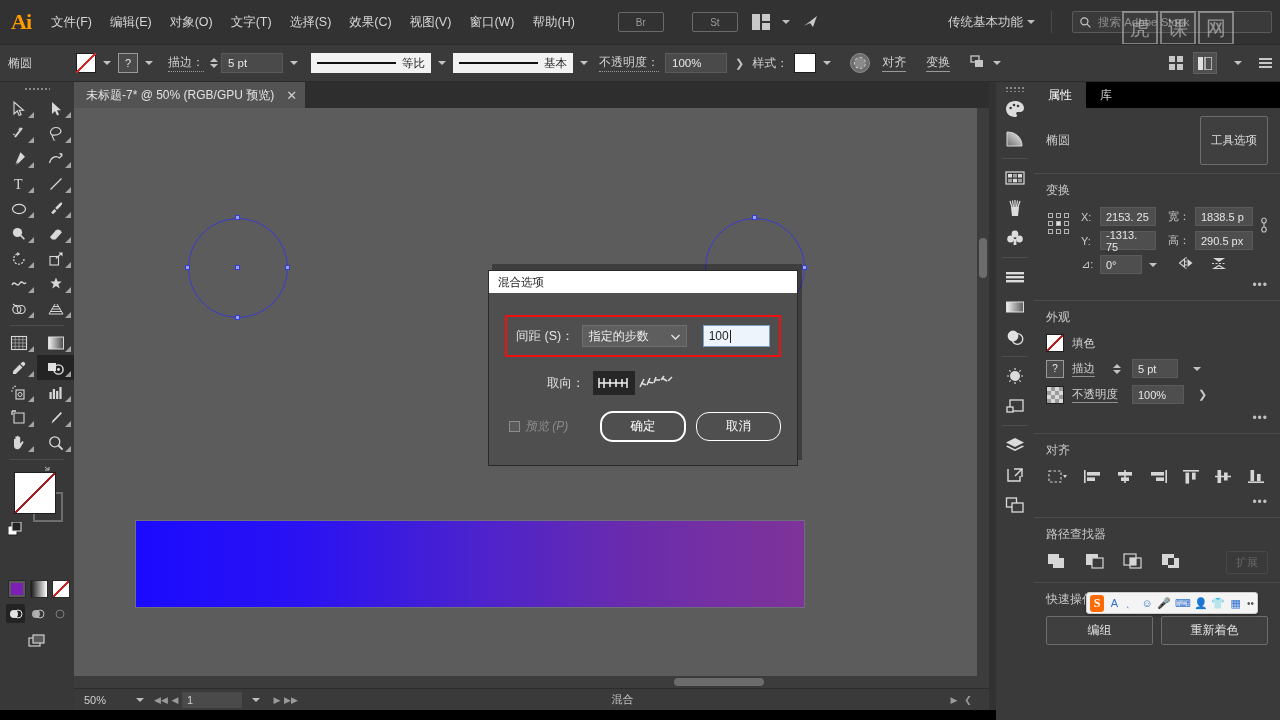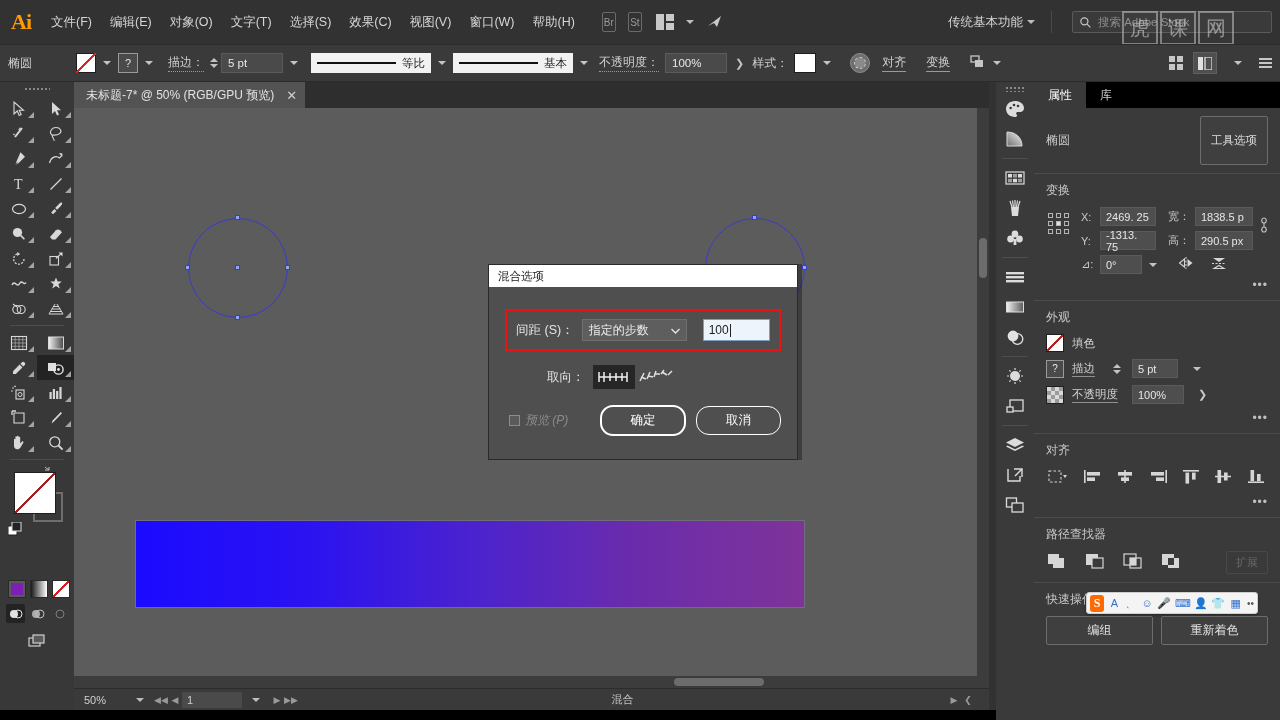--- a/index.html
+++ b/index.html
@@ -6,21 +6,21 @@
   html,body{ width:1280px; height:720px; overflow:hidden; background:#000; }
   body{ font-family:"Liberation Sans","DejaVu Sans",sans-serif; font-size:12px; color:#d4d4d4; -webkit-font-smoothing:antialiased; }
   #app{ position:relative; width:1280px; height:720px; background:#323232; }
 
   
   .menubar{ position:absolute; left:0; top:0; width:1280px; height:44px; background:#323232; display:flex; align-items:center; }
   .ai-logo{ width:42px; height:44px; display:flex; align-items:center; justify-content:center; font-family:"Liberation Serif",serif; font-size:22px; font-weight:bold; color:#ff9a00; letter-spacing:-1px; }
   .menu-items{ display:flex; align-items:center; height:44px; }
   .menu-item{ padding:0 9px; height:44px; line-height:44px; font-size:12.5px; color:#d6d6d6; cursor:default; white-space:nowrap; }
   .mb-right{ margin-left:auto; display:flex; align-items:center; height:44px; padding-right:8px; }
-  .sqbtn{ width:14px; height:20px; border:1px solid #6a6a6a; border-radius:2px; display:flex; align-items:center; justify-content:center; font-size:10px; color:#9a9a9a; margin-right:12px; }
+  .sqbtn{ width:46px; height:20px; border:1px solid #6a6a6a; border-radius:2px; display:flex; align-items:center; justify-content:center; font-size:10px; color:#9a9a9a; margin-right:12px;margin-left:16px; }
   .appicon{ width:22px; height:20px; display:flex; align-items:center; justify-content:center; margin-right:6px; }
   .grid2{ display:grid; grid-template-columns:8px 8px; grid-template-rows:7px 7px; gap:2px; }
   .grid2 i{ background:#c8c8c8; display:block; }
   .caret{ width:0;height:0;border-left:4px solid transparent;border-right:4px solid transparent;border-top:4px solid #bdbdbd; margin:0 10px 0 4px; }
   .ws-name{ font-size:12.5px; color:#d6d6d6; }
   .searchbox{ display:flex; align-items:center; height:22px; border:1px solid #5a5a5a; border-radius:2px; padding:0 6px; margin-left:14px; min-width:200px; background:#3a3a3a; }
   .searchbox .ph{ color:#8d8d8d; font-size:11.5px; margin-left:6px; }
   .sep-v{ width:1px; height:22px; background:#4a4a4a; margin:0 6px; }
 
   
@@ -137,21 +137,21 @@
       background-size:8px 8px; background-position:0 0,4px 4px; }
   .app-lbl{ font-size:11.5px; color:#d2d2d2; border-bottom:1px solid #8f8f8f; }
   .dots3{ color:#c0c0c0; font-size:12px; letter-spacing:1px; text-align:right; }
   .alignrow{ display:flex; align-items:center; justify-content:space-between; padding:2px 2px; }
   .qa-btns{ display:flex; gap:8px; }
   .qa-btn{ flex:1; border:1px solid #6d6d6d; border-radius:2px; text-align:center; padding:5px 0; font-size:12px; color:#e2e2e2; background:#3f3f3f; }
   .fx{ font-family:"Liberation Serif",serif; font-style:italic; font-size:16px; color:#d8d8d8; }
 
   
   .modal-shadow{ position:absolute; left:492px; top:264px; width:310px; height:196px; background:rgba(0,0,0,.32); }
-  .modal{ position:absolute; left:488px; top:264px; width:310px; height:196px; background:#4f4f4f; border:1px solid #2a2a2a; }
+  .modal{ position:absolute; left:488px; top:270px; width:310px; height:196px; background:#4f4f4f; border:1px solid #2a2a2a; }
   .modal-title{ height:22px; background:#fff; color:#1d1d1d; font-size:11.5px; display:flex; align-items:center; padding-left:9px; }
   .modal-body{ padding:14px 16px 0 16px; }
   .redbox{ border:2px solid #ee1111; padding:8px 9px; display:flex; align-items:center; margin-top:8px; }
   .dlg-lbl{ font-size:12.5px; color:#e4e4e4; margin-right:8px; white-space:nowrap; }
   .dlg-select{ height:22px; min-width:105px; background:#5e5e5e; border:1px solid #6f6f6f; display:flex; align-items:center; justify-content:space-between; padding:0 6px; font-size:12px; color:#ececec; }
   .dlg-input{ height:22px; width:78px; background:#eef4fb; border:1px solid #7d9fc4; margin-left:16px; font-size:12px; color:#1c1c1c; display:flex; align-items:center; padding-left:5px; }
   .cursorbar{ display:inline-block; width:1px; height:13px; background:#222; margin-left:1px; }
   .orient-row{ display:flex; align-items:center; margin-top:14px; padding-left:42px; }
   .orient-btn{ width:42px;height:24px; display:flex;align-items:center;justify-content:center; }
   .orient-btn.sel{ background:#262626; }
@@ -730,21 +730,21 @@
             <i></i>
             <i class="on"></i>
             <i></i>
             <i></i>
             <i></i>
             <i></i>
         </div>
         <div style="flex:1;">
           <div class="row" style="margin-bottom:5px;">
             <span class="flbl" style="width:14px;">X:</span>
-            <span class="pfield" style="width:56px;">2469. 25</span>
+            <span class="pfield" style="width:56px;">2153. 25</span>
             <span class="flbl" style="margin-left:12px;">宽：</span>
             <span class="pfield" style="width:58px;">1838.5 p</span>
           </div>
           <div class="row" style="margin-bottom:5px;">
             <span class="flbl" style="width:14px;">Y:</span>
             <span class="pfield" style="width:56px;">-1313. 75</span>
             <span class="flbl" style="margin-left:12px;">高：</span>
             <span class="pfield" style="width:58px;">290.5 px</span>
           </div>
           <div class="row">

